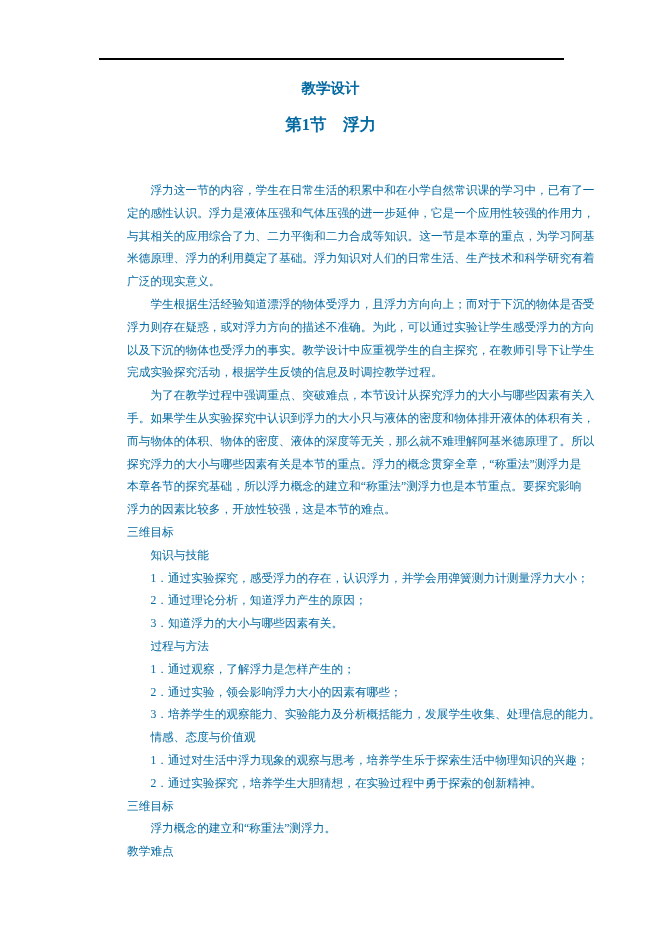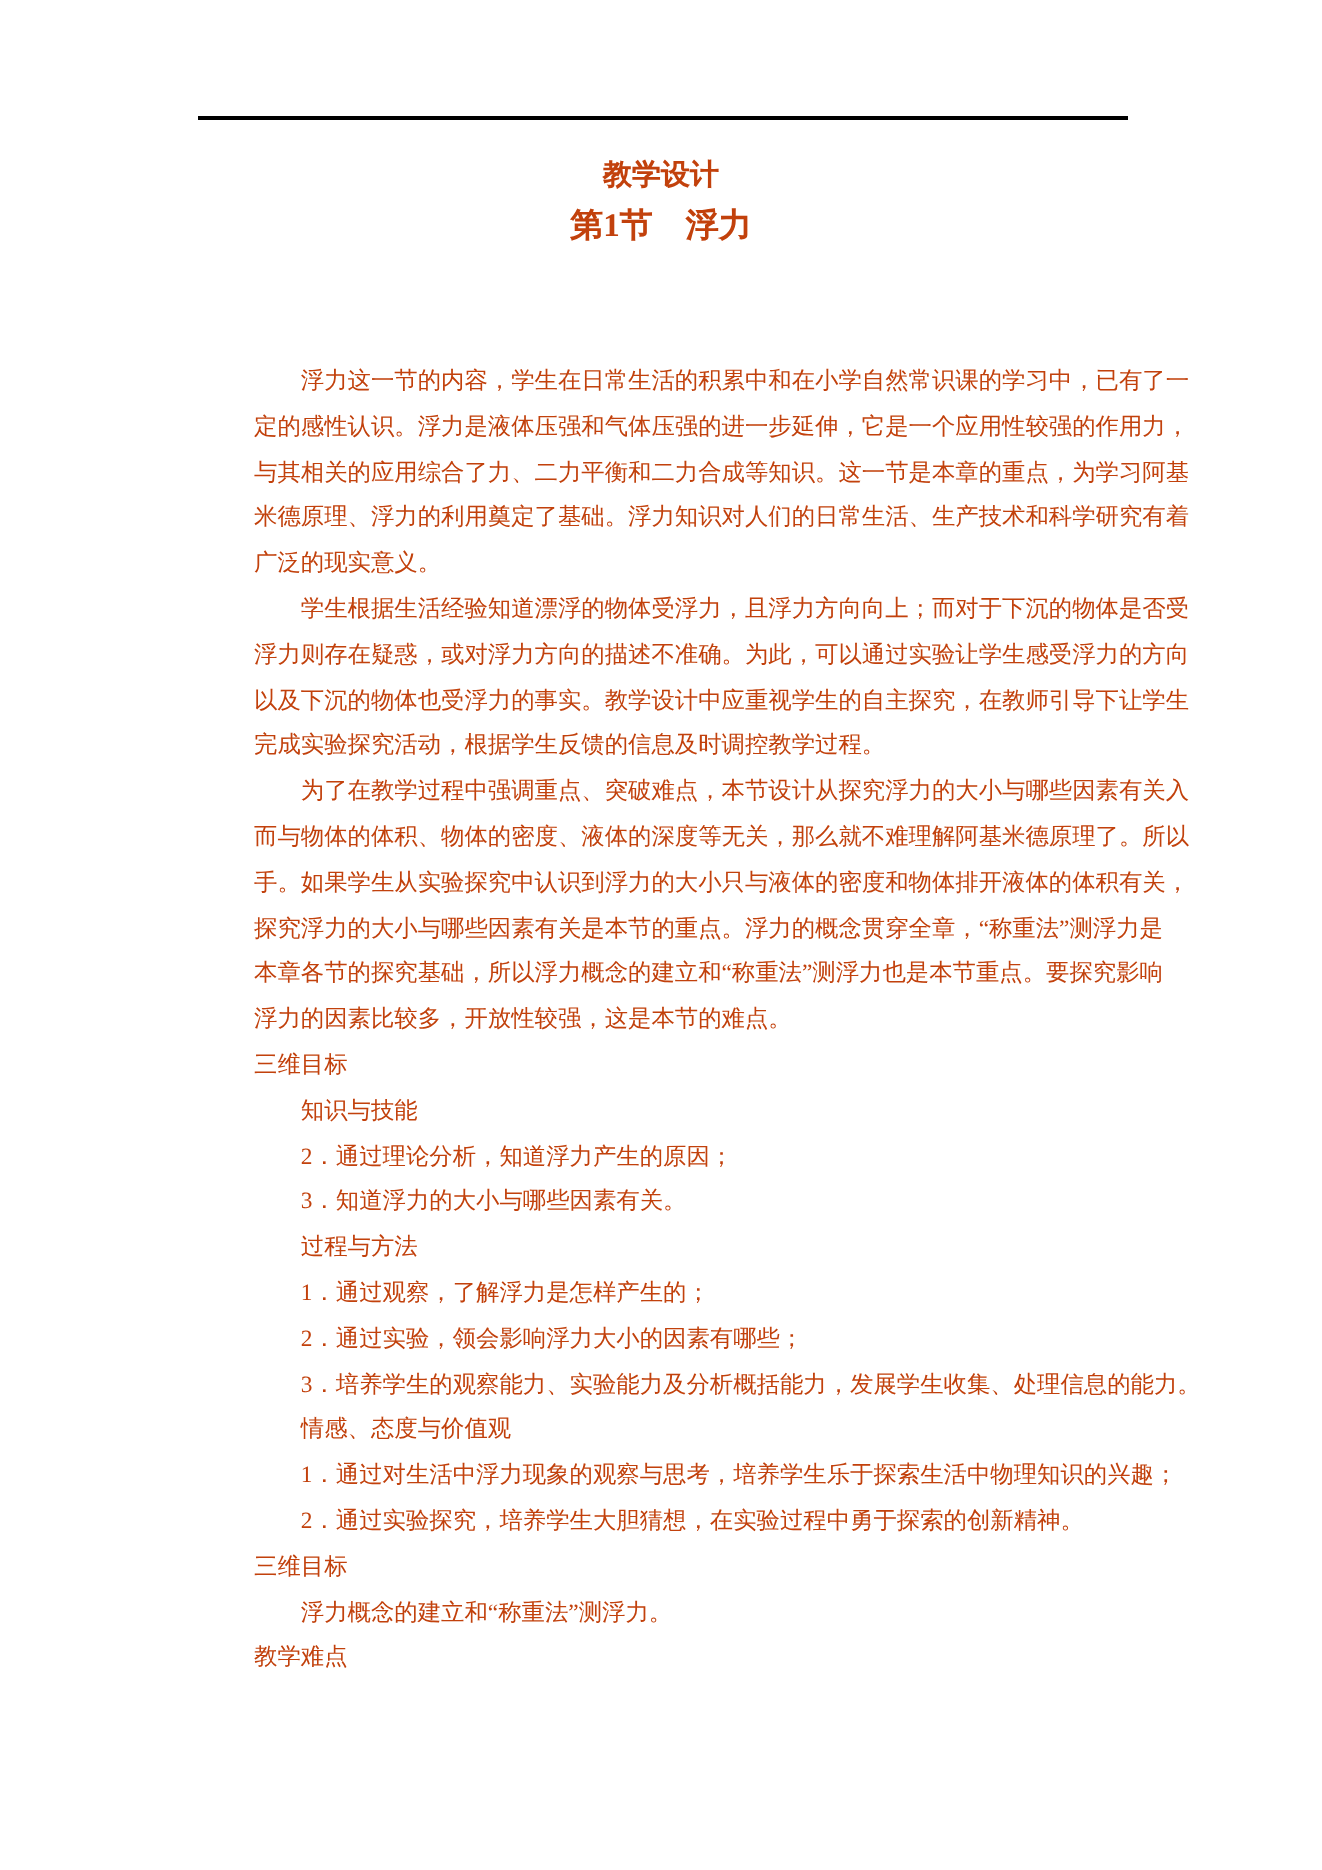--- a/index.html
+++ b/index.html
@@ -1,40 +1,40 @@
 <!DOCTYPE html>
 <html><head>
 <meta charset="utf-8">
 <style>
   html,body{margin:0;padding:0;background:#ffffff;}
   .page{
     position:relative;
     width:661px;height:935px;
     background:#ffffff;
     font-family:"Liberation Serif","DejaVu Serif",serif;
-    color:#c2410c;
+    color:#0369a1;
     overflow:hidden;
   }
   .header-rule{
     position:absolute;
     left:99px;top:58px;
     width:465px;height:2px;
     background:#000000;
   }
   .doc-title{
     position:absolute;
     left:0;right:0;top:80px;
     text-align:center;
     font-size:14.5px;
     font-weight:bold;
     line-height:1.15;
   }
   .doc-subtitle{
     position:absolute;
-    left:0;right:0;top:104px;
+    left:0;right:0;top:116px;
     text-align:center;
     font-size:16.5px;
     font-weight:bold;
     line-height:1.15;
   }
   .doc-body{
     position:absolute;
     left:99px;top:180px;
     width:470px;
     font-size:11.7px;
@@ -59,27 +59,28 @@
     <div class="line ind">浮力这一节的内容，学生在日常生活的积累中和在小学自然常识课的学习中，已有了一</div>
     <div class="line">定的感性认识。浮力是液体压强和气体压强的进一步延伸，它是一个应用性较强的作用力，</div>
     <div class="line">与其相关的应用综合了力、二力平衡和二力合成等知识。这一节是本章的重点，为学习阿基</div>
     <div class="line">米德原理、浮力的利用奠定了基础。浮力知识对人们的日常生活、生产技术和科学研究有着</div>
     <div class="line">广泛的现实意义。</div>
     <div class="line ind">学生根据生活经验知道漂浮的物体受浮力，且浮力方向向上；而对于下沉的物体是否受</div>
     <div class="line">浮力则存在疑惑，或对浮力方向的描述不准确。为此，可以通过实验让学生感受浮力的方向</div>
     <div class="line">以及下沉的物体也受浮力的事实。教学设计中应重视学生的自主探究，在教师引导下让学生</div>
     <div class="line">完成实验探究活动，根据学生反馈的信息及时调控教学过程。</div>
     <div class="line ind">为了在教学过程中强调重点、突破难点，本节设计从探究浮力的大小与哪些因素有关入</div>
+    <div class="line">手。如果学生从实验探究中认识到浮力的大小只与液体的密度和物体排开液体的体积有关，</div>
     <div class="line">而与物体的体积、物体的密度、液体的深度等无关，那么就不难理解阿基米德原理了。所以</div>
-    <div class="line">手。如果学生从实验探究中认识到浮力的大小只与液体的密度和物体排开液体的体积有关，</div>
     <div class="line">探究浮力的大小与哪些因素有关是本节的重点。浮力的概念贯穿全章，“称重法”测浮力是</div>
     <div class="line">本章各节的探究基础，所以浮力概念的建立和“称重法”测浮力也是本节重点。要探究影响</div>
     <div class="line">浮力的因素比较多，开放性较强，这是本节的难点。</div>
     <div class="line bold">三维目标</div>
     <div class="line ind">知识与技能</div>
+    <div class="line ind">1．通过实验探究，感受浮力的存在，认识浮力，并学会用弹簧测力计测量浮力大小；</div>
     <div class="line ind">2．通过理论分析，知道浮力产生的原因；</div>
     <div class="line ind">3．知道浮力的大小与哪些因素有关。</div>
     <div class="line ind">过程与方法</div>
     <div class="line ind">1．通过观察，了解浮力是怎样产生的；</div>
     <div class="line ind">2．通过实验，领会影响浮力大小的因素有哪些；</div>
     <div class="line ind">3．培养学生的观察能力、实验能力及分析概括能力，发展学生收集、处理信息的能力。</div>
     <div class="line ind">情感、态度与价值观</div>
     <div class="line ind">1．通过对生活中浮力现象的观察与思考，培养学生乐于探索生活中物理知识的兴趣；</div>
     <div class="line ind">2．通过实验探究，培养学生大胆猜想，在实验过程中勇于探索的创新精神。</div>
     <div class="line bold">三维目标</div>

